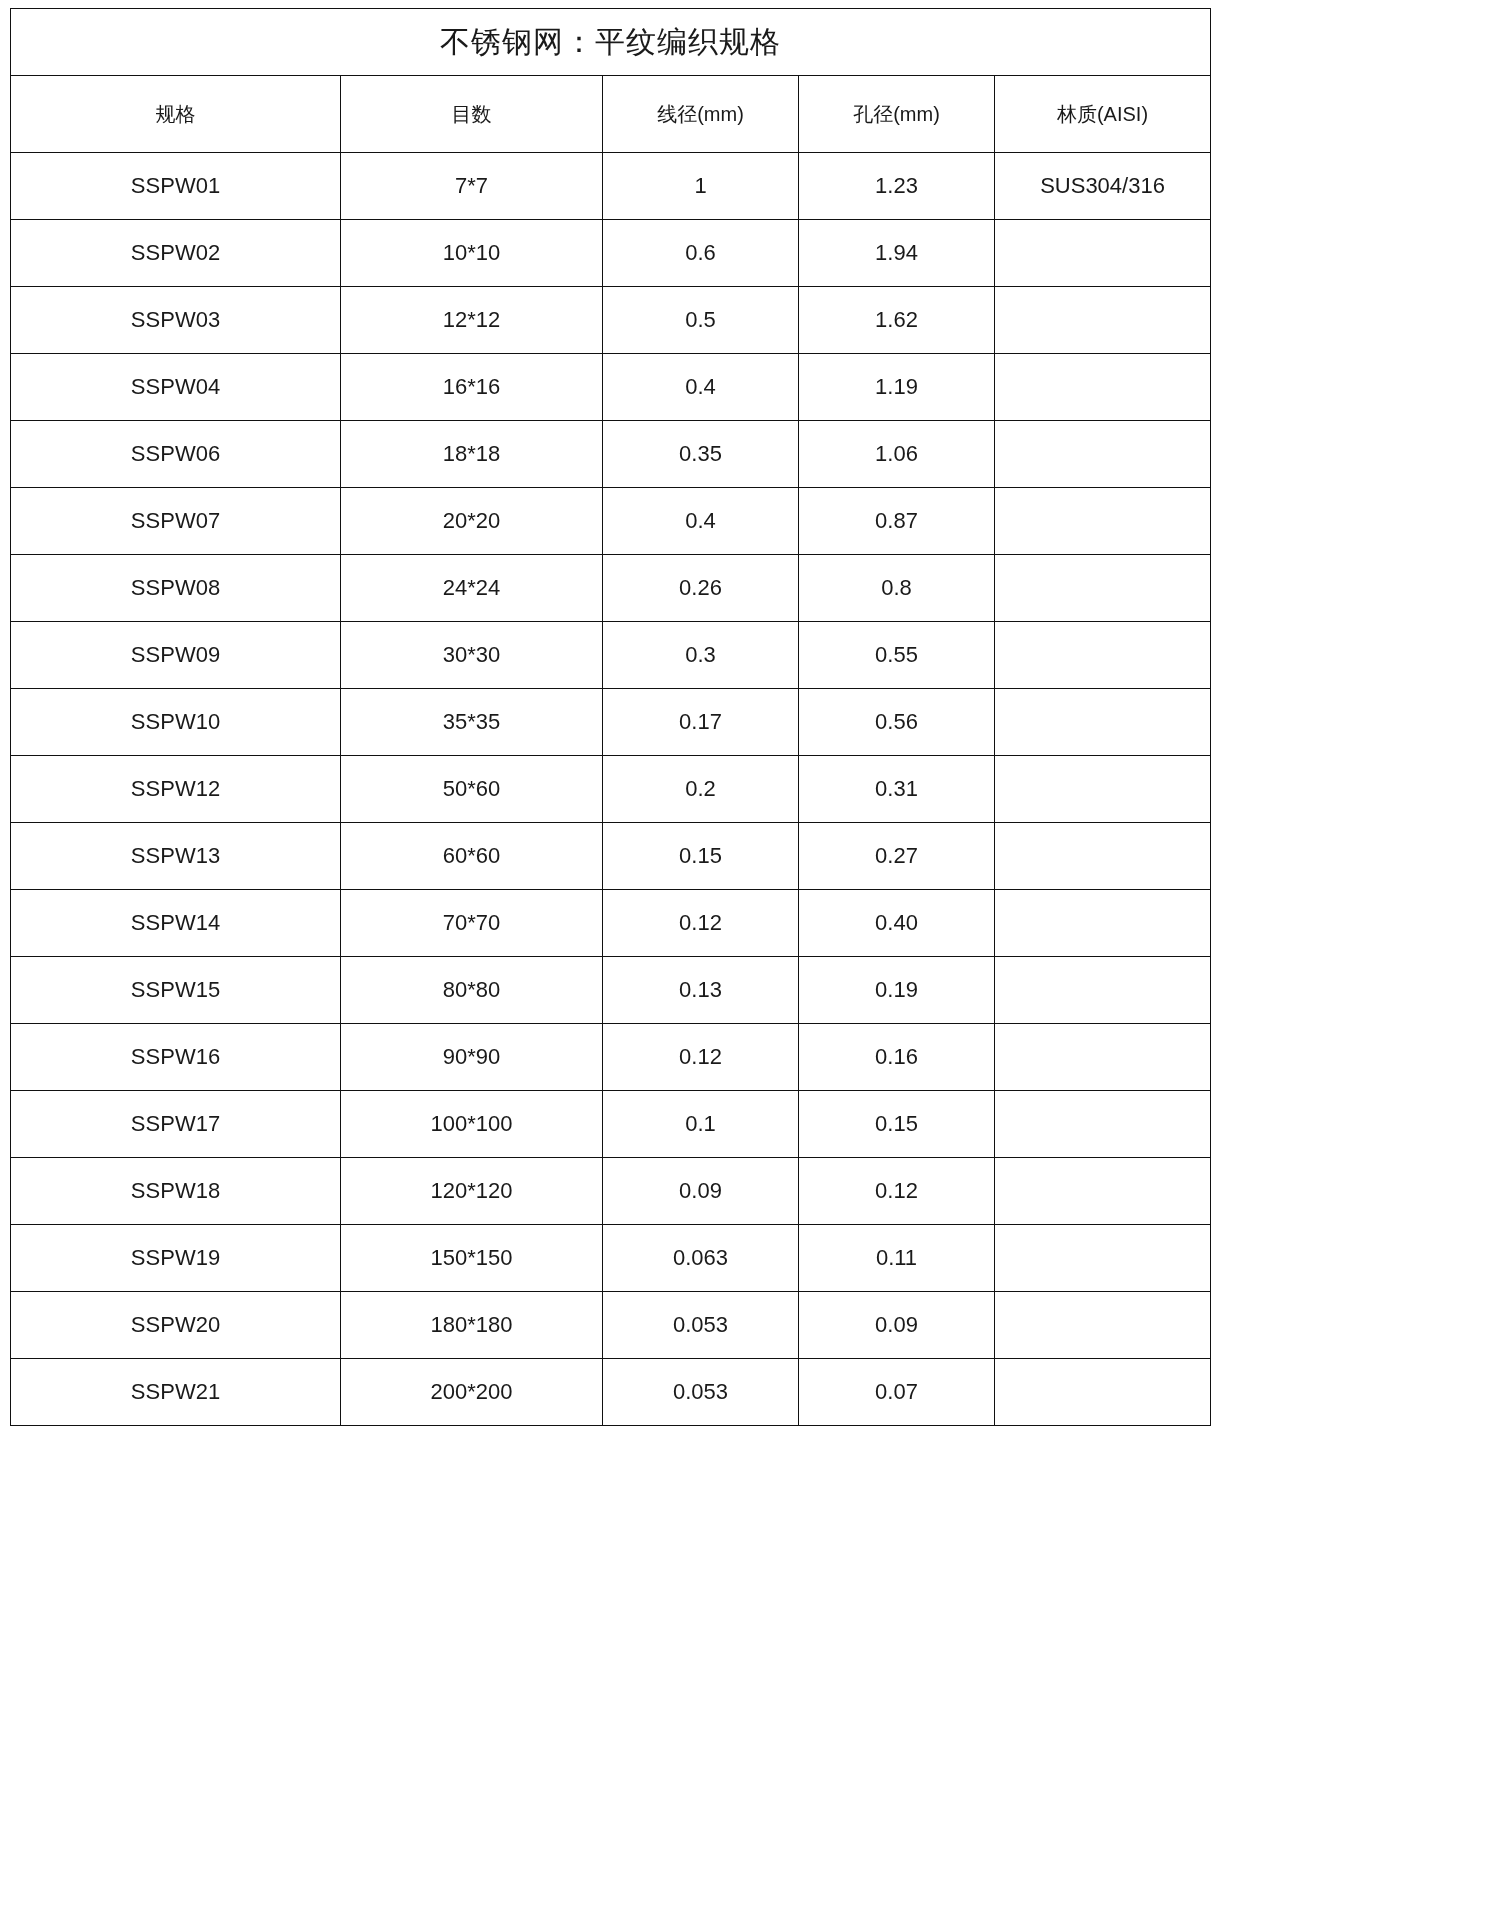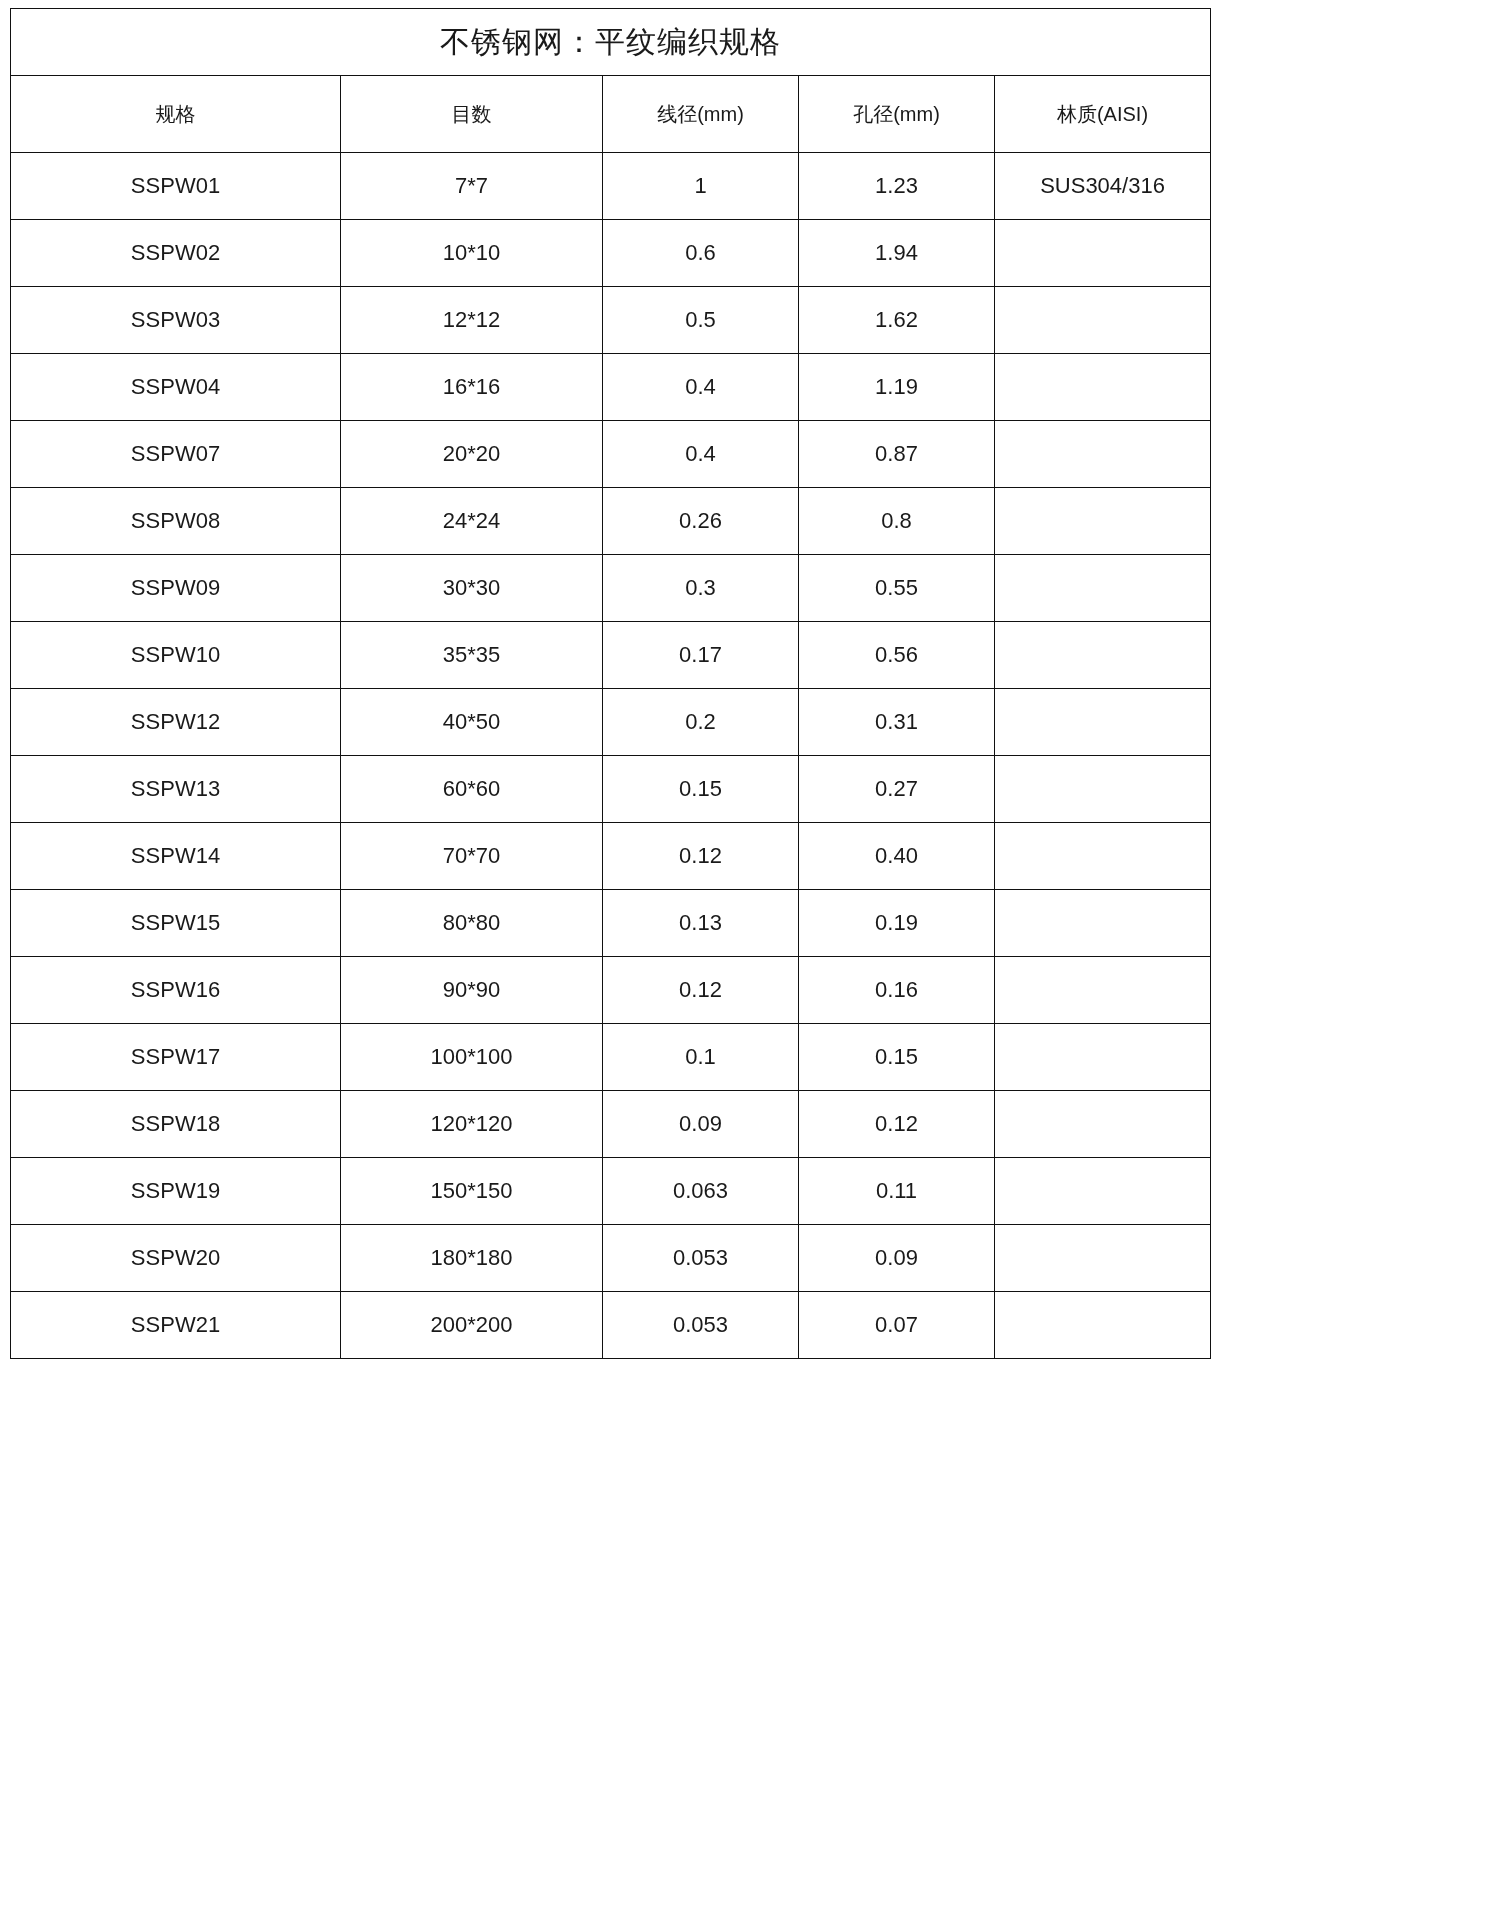--- a/index.html
+++ b/index.html
@@ -101,20 +101,27 @@
           <td class="data-cell"></td>
         </tr>
         <tr>
           <td class="data-cell">SSPW04</td>
           <td class="data-cell">16*16</td>
           <td class="data-cell">0.4</td>
           <td class="data-cell">1.19</td>
           <td class="data-cell"></td>
         </tr>
         <tr>
+          <td class="data-cell">SSPW06</td>
+          <td class="data-cell">18*18</td>
+          <td class="data-cell">0.35</td>
+          <td class="data-cell">1.06</td>
+          <td class="data-cell"></td>
+        </tr>
+        <tr>
           <td class="data-cell">SSPW07</td>
           <td class="data-cell">20*20</td>
           <td class="data-cell">0.4</td>
           <td class="data-cell">0.87</td>
           <td class="data-cell"></td>
         </tr>
         <tr>
           <td class="data-cell">SSPW08</td>
           <td class="data-cell">24*24</td>
           <td class="data-cell">0.26</td>
@@ -130,21 +137,21 @@
         </tr>
         <tr>
           <td class="data-cell">SSPW10</td>
           <td class="data-cell">35*35</td>
           <td class="data-cell">0.17</td>
           <td class="data-cell">0.56</td>
           <td class="data-cell"></td>
         </tr>
         <tr>
           <td class="data-cell">SSPW12</td>
-          <td class="data-cell">40*50</td>
+          <td class="data-cell">50*60</td>
           <td class="data-cell">0.2</td>
           <td class="data-cell">0.31</td>
           <td class="data-cell"></td>
         </tr>
         <tr>
           <td class="data-cell">SSPW13</td>
           <td class="data-cell">60*60</td>
           <td class="data-cell">0.15</td>
           <td class="data-cell">0.27</td>
           <td class="data-cell"></td>

